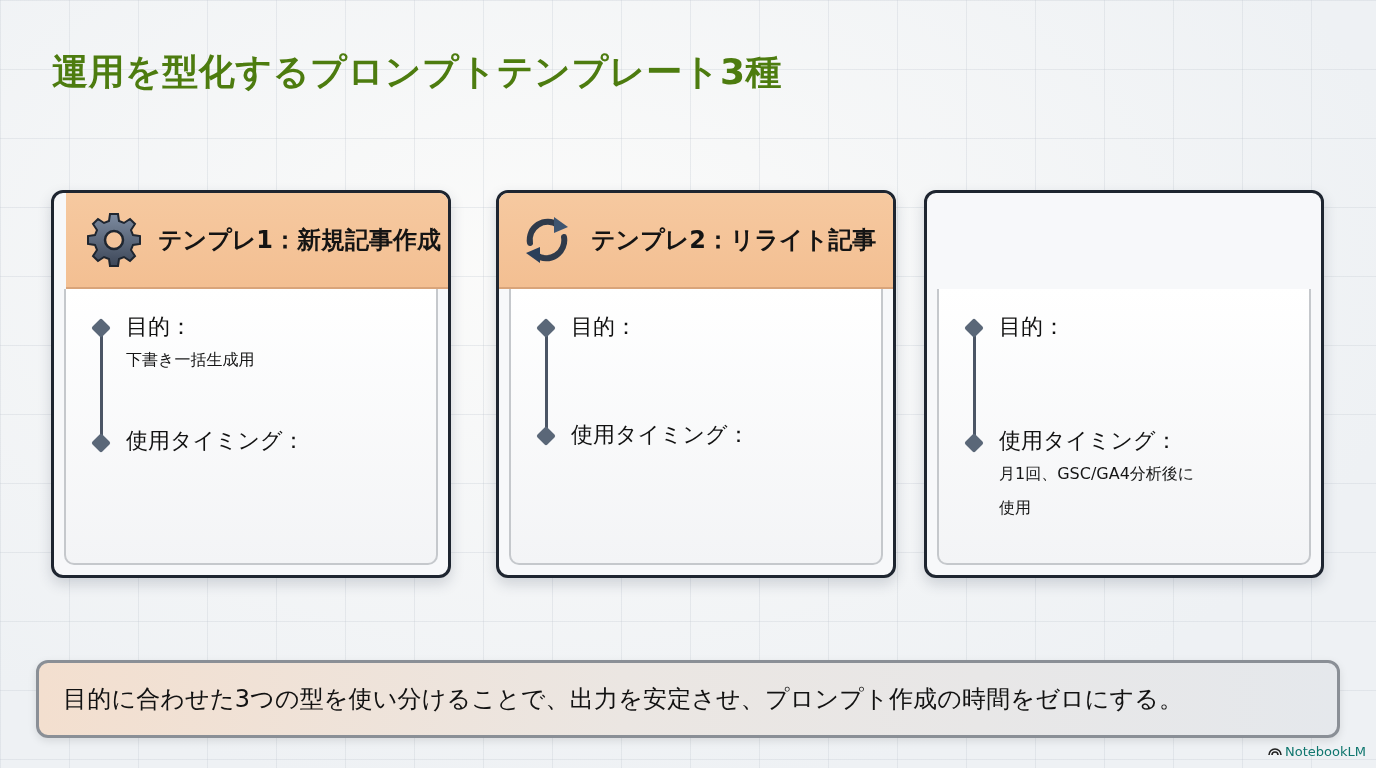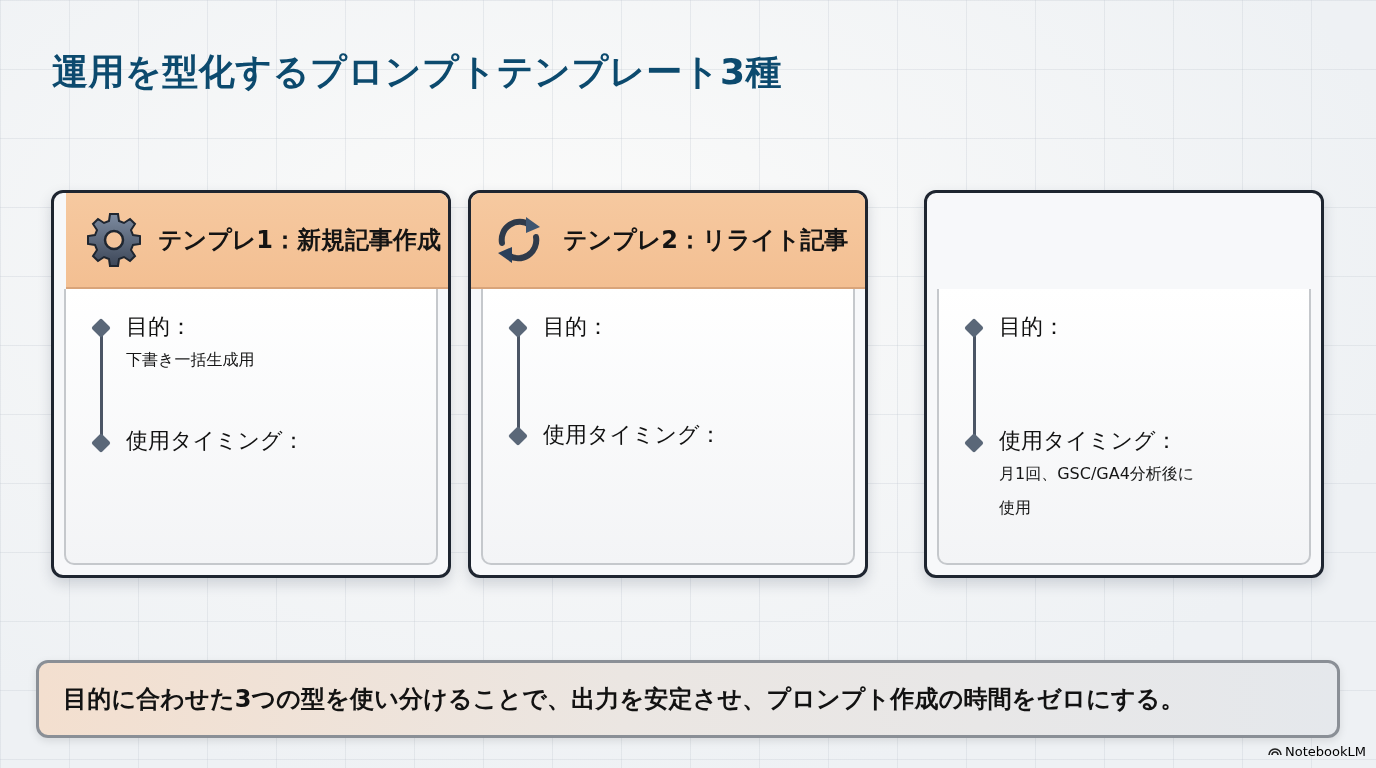--- a/index.html
+++ b/index.html
@@ -13,32 +13,32 @@
     background-color: #f2f4f7;
     background-image:
       linear-gradient(to right, rgba(200,206,214,0.35) 1px, transparent 1px),
       linear-gradient(to bottom, rgba(200,206,214,0.35) 1px, transparent 1px),
       radial-gradient(ellipse at 40% 35%, #fbfbfa 0%, #eef1f4 75%);
     background-size: 69px 69px, 69px 69px, 100% 100%;
   }
   .title {
     position: absolute; left: 52px; top: 48px;
     font-size: 36px; font-weight: bold; letter-spacing: 0.5px;
-    color: #0c4a6e;
+    color: #4d7c0f;
   }
   .card {
     position: absolute; top: 190px; width: 400px; height: 388px;
     background: #f7f8fa;
     border: 3px solid #1e2530;
     border-radius: 12px;
     box-shadow: 0 6px 14px rgba(40,50,70,0.18);
     overflow: hidden;
   }
   .card.c1 { left: 51px; padding-left: 12px; }
-  .card.c2 { left: 468px; }
+  .card.c2 { left: 496px; }
   .card.c3 { left: 924px; }
   .card-header {
     height: 96px;
     background: linear-gradient(to bottom, #f6c9a0 0%, #f3bf92 100%);
     border-bottom: 2px solid #d9a47a;
     display: flex; align-items: center;
     padding-left: 18px;
   }
   .card-header .icon { width: 60px; height: 60px; flex: 0 0 60px; display:flex; align-items:center; justify-content:center; }
   .card-header .htitle {
@@ -62,25 +62,25 @@
   .item { position: absolute; left: 60px; right: 10px; }
   .item .label { font-size: 22px; font-weight: normal; line-height: 32px; color: #111; }
   .item .value { font-size: 16px; line-height: 34px; color: #151515; white-space: pre-line; }
   .footer-box {
     position: absolute; left: 36px; top: 660px; width: 1304px; height: 78px;
     border: 3px solid #8a8f96; border-radius: 12px;
     background: linear-gradient(to right, #f3dfcf 0%, #ebe6e2 45%, #e5e8ec 100%);
     box-shadow: 0 3px 8px rgba(0,0,0,0.10);
     display: flex; align-items: center; padding-left: 24px;
   }
-  .footer-box .msg { font-size: 24px; font-weight: bold; color: #121212; letter-spacing: 0.2px; }
+  .footer-box .msg { font-size: 24px; font-weight: normal; color: #121212; letter-spacing: 0.2px; }
   .brand {
     position: absolute; right: 10px; top: 744px;
     display: flex; align-items: center; gap: 3px;
-    font-size: 13px; color: #000000;
+    font-size: 13px; color: #0f766e;
   }
 </style>
 </head>
 <body>
 
 <h1 class="title">運用を型化するプロンプトテンプレート3種</h1>
 
 <div class="card c1">
   <div class="card-header">
     <span class="icon">

